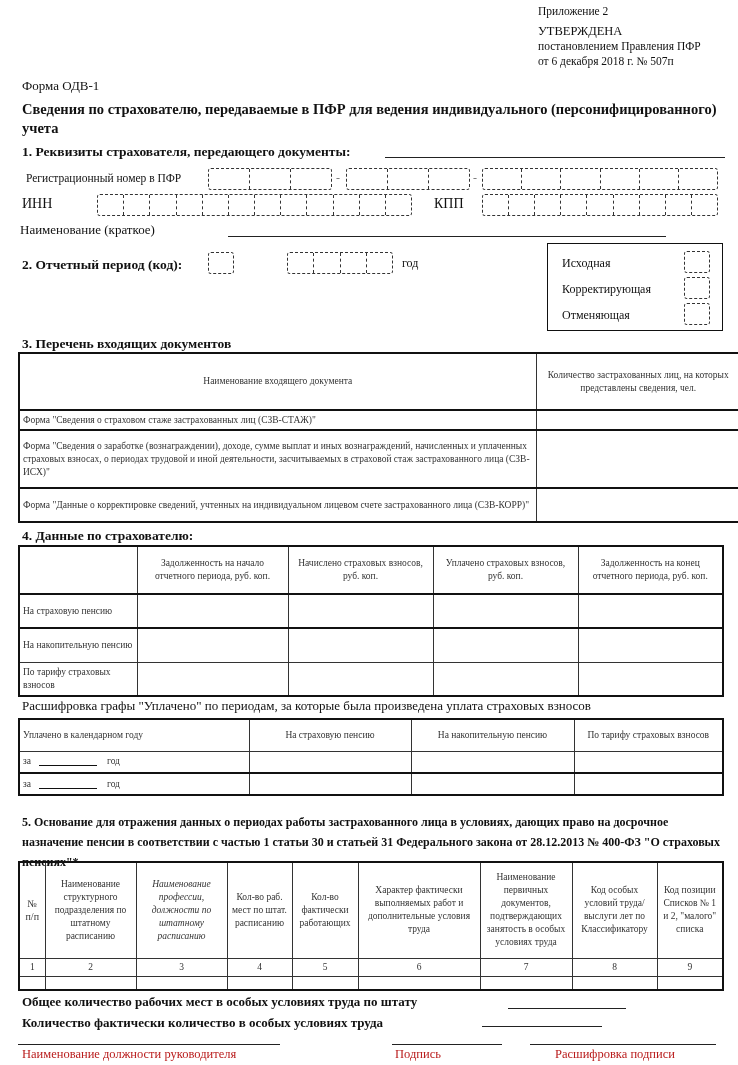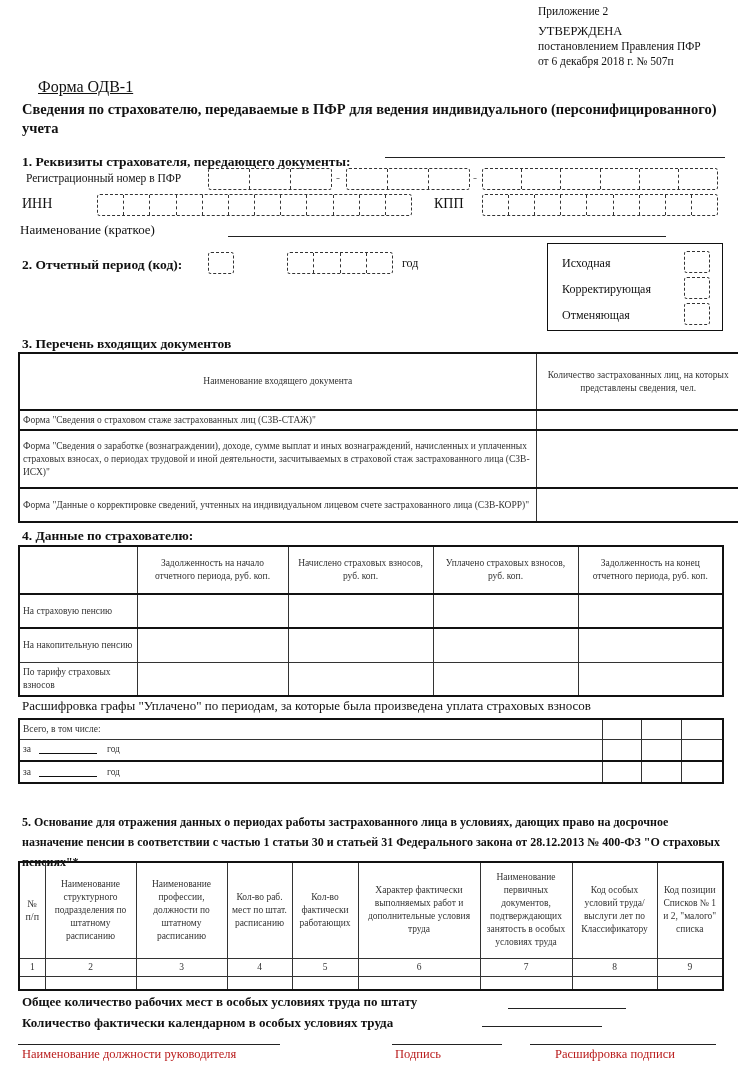--- a/index.html
+++ b/index.html
@@ -2,21 +2,21 @@
 <html><head>
 <meta charset="utf-8">
 <style>
   * { box-sizing: border-box; margin: 0; padding: 0; }
   body { width: 738px; height: 1065px; background: #fff; color: #111; font-family: "Liberation Serif", "DejaVu Serif", serif; position: relative; overflow: hidden; }
   .abs { position: absolute; }
   .small { font-size: 11px; }
   .bold { font-weight: bold; }
   .hdr-right { left: 538px; top: 4px; font-size: 11.5px; line-height: 15px; }
   .hdr-right .approved { font-size: 12.5px; margin-top: 5px; }
-  .form-code { left: 38px; top: 78px; font-size: 16px; text-decoration: underline; }
+  .form-code { left: 22px; top: 78px; font-size: 13px; }
   .title { left: 22px; top: 100px; font-size: 14.5px; font-weight: bold; line-height: 19px; width: 700px; }
   .sec { font-size: 13.5px; font-weight: bold; }
   .uline { border-bottom: 1.5px solid #222; height: 1px; }
   .cells { display: flex; border: 1.5px dashed #333; border-radius: 3px; height: 22px; }
   .cells span { flex: 1; border-right: 1.5px dashed #333; }
   .cells span:last-child { border-right: none; }
   .box { border: 1.5px dashed #333; border-radius: 3px; width: 26px; height: 22px; }
   .dash { font-size: 12px; color: #777; }
   table { border-collapse: collapse; position: absolute; }
   td { border: 1px solid #333; font-size: 9.5px; color: #333; vertical-align: middle; padding: 2px 3px; line-height: 13px; }
@@ -32,21 +32,21 @@
 <div class="abs hdr-right">
   <div>Приложение 2</div>
   <div class="approved">УТВЕРЖДЕНА</div>
   <div>постановлением Правления ПФР</div>
   <div>от 6 декабря 2018 г. № 507п</div>
 </div>
 
 <div class="abs form-code">Форма ОДВ-1</div>
 <div class="abs title">Сведения по страхователю, передаваемые в ПФР для ведения индивидуального (персонифицированного) учета</div>
 
-<div class="abs sec" style="left:22px;top:154px;">1. Реквизиты страхователя, передающего документы:</div>
+<div class="abs sec" style="left:22px;top:144px;">1. Реквизиты страхователя, передающего документы:</div>
 <div class="abs uline" style="left:385px;top:157px;width:340px;"></div>
 
 <div class="abs small" style="left:26px;top:172px;font-size:11.5px;">Регистрационный номер в ПФР</div>
 <div class="abs cells" style="left:208px;top:168px;width:124px;">
     <span></span>
     <span></span>
     <span></span>
   </div>
 <div class="abs dash" style="left:336px;top:171px;">-</div>
 <div class="abs cells" style="left:346px;top:168px;width:124px;">
@@ -166,25 +166,25 @@
         <td></td>
         <td></td>
         <td></td>
   </tr>
 </tbody>
   </table>
 
 <div class="abs" style="left:22px;top:698px;font-size:13px;">Расшифровка графы "Уплачено" по периодам, за которые была произведена уплата страховых взносов</div>
 <table class="t-outer" style="left:18px;top:718px;width:706px;">
   <tbody>
-  <tr class="thick-top" style="height:20px;">
-    <td>Всего, в том числе:</td>
-    <td></td>
-        <td></td>
-        <td></td>
+      <tr style="height:32px;">
+    <td style="width:230px;">Уплачено в календарном году</td>
+    <td class="center" style="width:162px;">На страховую пенсию</td>
+    <td class="center" style="width:163px;">На накопительную пенсию</td>
+    <td class="center">По тарифу страховых взносов</td>
   </tr>
   <tr style="height:22px;">
     <td><span>за</span><span class="blank"></span><span>год</span></td>
     <td></td>
         <td></td>
         <td></td>
   </tr>
   <tr class="thick-top" style="height:22px;">
     <td><span>за</span><span class="blank"></span><span>год</span></td>
     <td></td>
@@ -193,21 +193,21 @@
   </tr>
 </tbody>
   </table>
 
 <div class="abs bold" style="left:22px;top:812px;width:700px;font-size:12px;line-height:20px;">5. Основание для отражения данных о периодах работы застрахованного лица в условиях, дающих право на досрочное назначение пенсии в соответствии с частью 1 статьи 30 и статьей 31 Федерального закона от 28.12.2013 № 400-ФЗ "О страховых пенсиях"*</div>
 <table class="t-outer" style="left:18px;top:861px;width:706px;">
   <tbody>
       <tr style="height:96px;" class="center">
     <td class="center" style="width:26px;font-size:10px;">№ п/п</td>
     <td class="center" style="width:91px;">Наименование структурного подразделения по штатному расписанию</td>
-    <td class="center" style="width:91px;">Наименование профессии, должности по штатному расписанию</td>
+    <td class="center" style="width:91px;font-style:italic;">Наименование профессии, должности по штатному расписанию</td>
     <td class="center" style="width:65px;">Кол-во раб. мест по штат. расписанию</td>
     <td class="center" style="width:66px;">Кол-во фактически работающих</td>
     <td class="center" style="width:122px;">Характер фактически выполняемых работ и дополнительные условия труда</td>
     <td class="center" style="width:92px;">Наименование первичных документов, подтверждающих занятость в особых условиях труда</td>
     <td class="center" style="width:85px;">Код особых условий труда/ выслуги лет по Классификатору</td>
     <td class="center">Код позиции Списков № 1 и 2, "малого" списка</td>
   </tr>
   <tr style="height:14px;">
     <td class="center">1</td>
     <td class="center">2</td>
@@ -228,21 +228,21 @@
         <td></td>
         <td></td>
         <td></td>
         <td></td>
   </tr>
 </tbody>
   </table>
 
 <div class="abs bold" style="left:22px;top:994px;font-size:13px;">Общее количество рабочих мест в особых условиях труда по штату</div>
 <div class="abs uline" style="left:508px;top:1008px;width:118px;"></div>
-<div class="abs bold" style="left:22px;top:1015px;font-size:13px;">Количество фактически календарном в особых условиях труда</div>
+<div class="abs bold" style="left:22px;top:1015px;font-size:13px;">Количество фактически количество в особых условиях труда</div>
 <div class="abs uline" style="left:482px;top:1026px;width:120px;"></div>
 
 <div class="abs uline" style="left:18px;top:1044px;width:262px;"></div>
 <div class="abs uline" style="left:392px;top:1044px;width:110px;"></div>
 <div class="abs uline" style="left:530px;top:1044px;width:186px;"></div>
 <div class="abs sig-label" style="left:22px;top:1047px;">Наименование должности руководителя</div>
 <div class="abs sig-label" style="left:395px;top:1047px;">Подпись</div>
 <div class="abs sig-label" style="left:555px;top:1047px;">Расшифровка подписи</div>
 
 </body></html>

